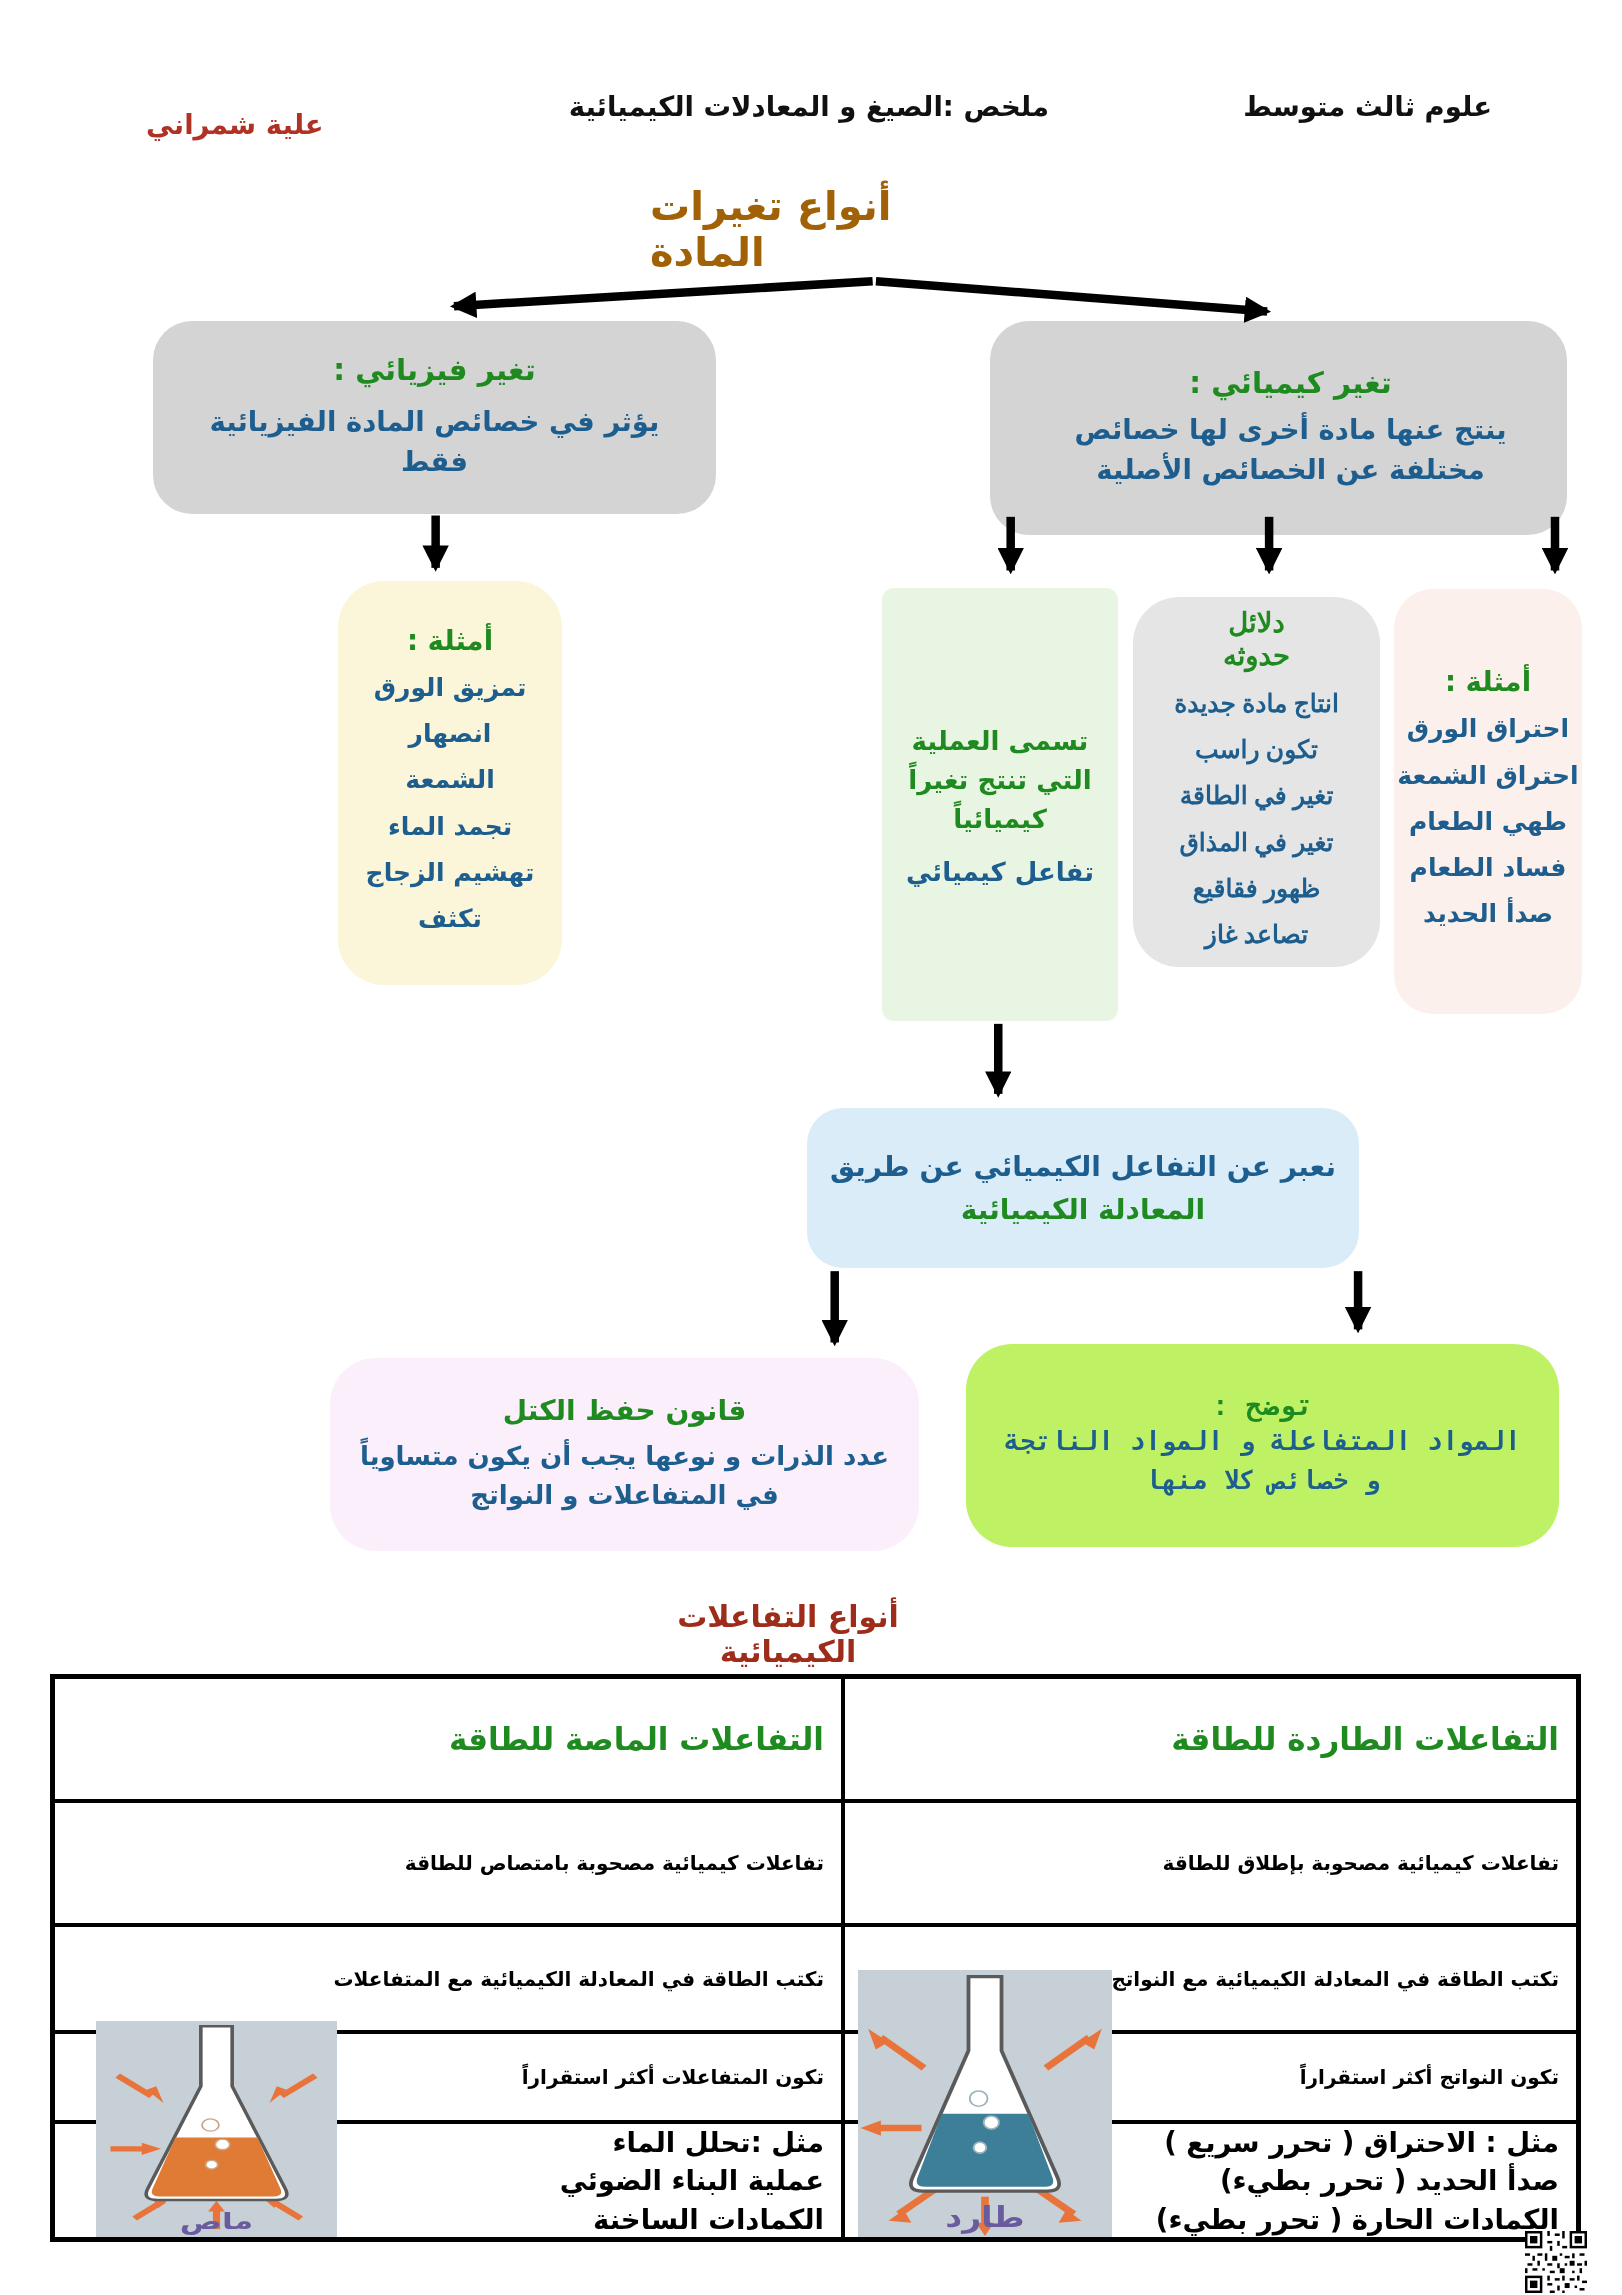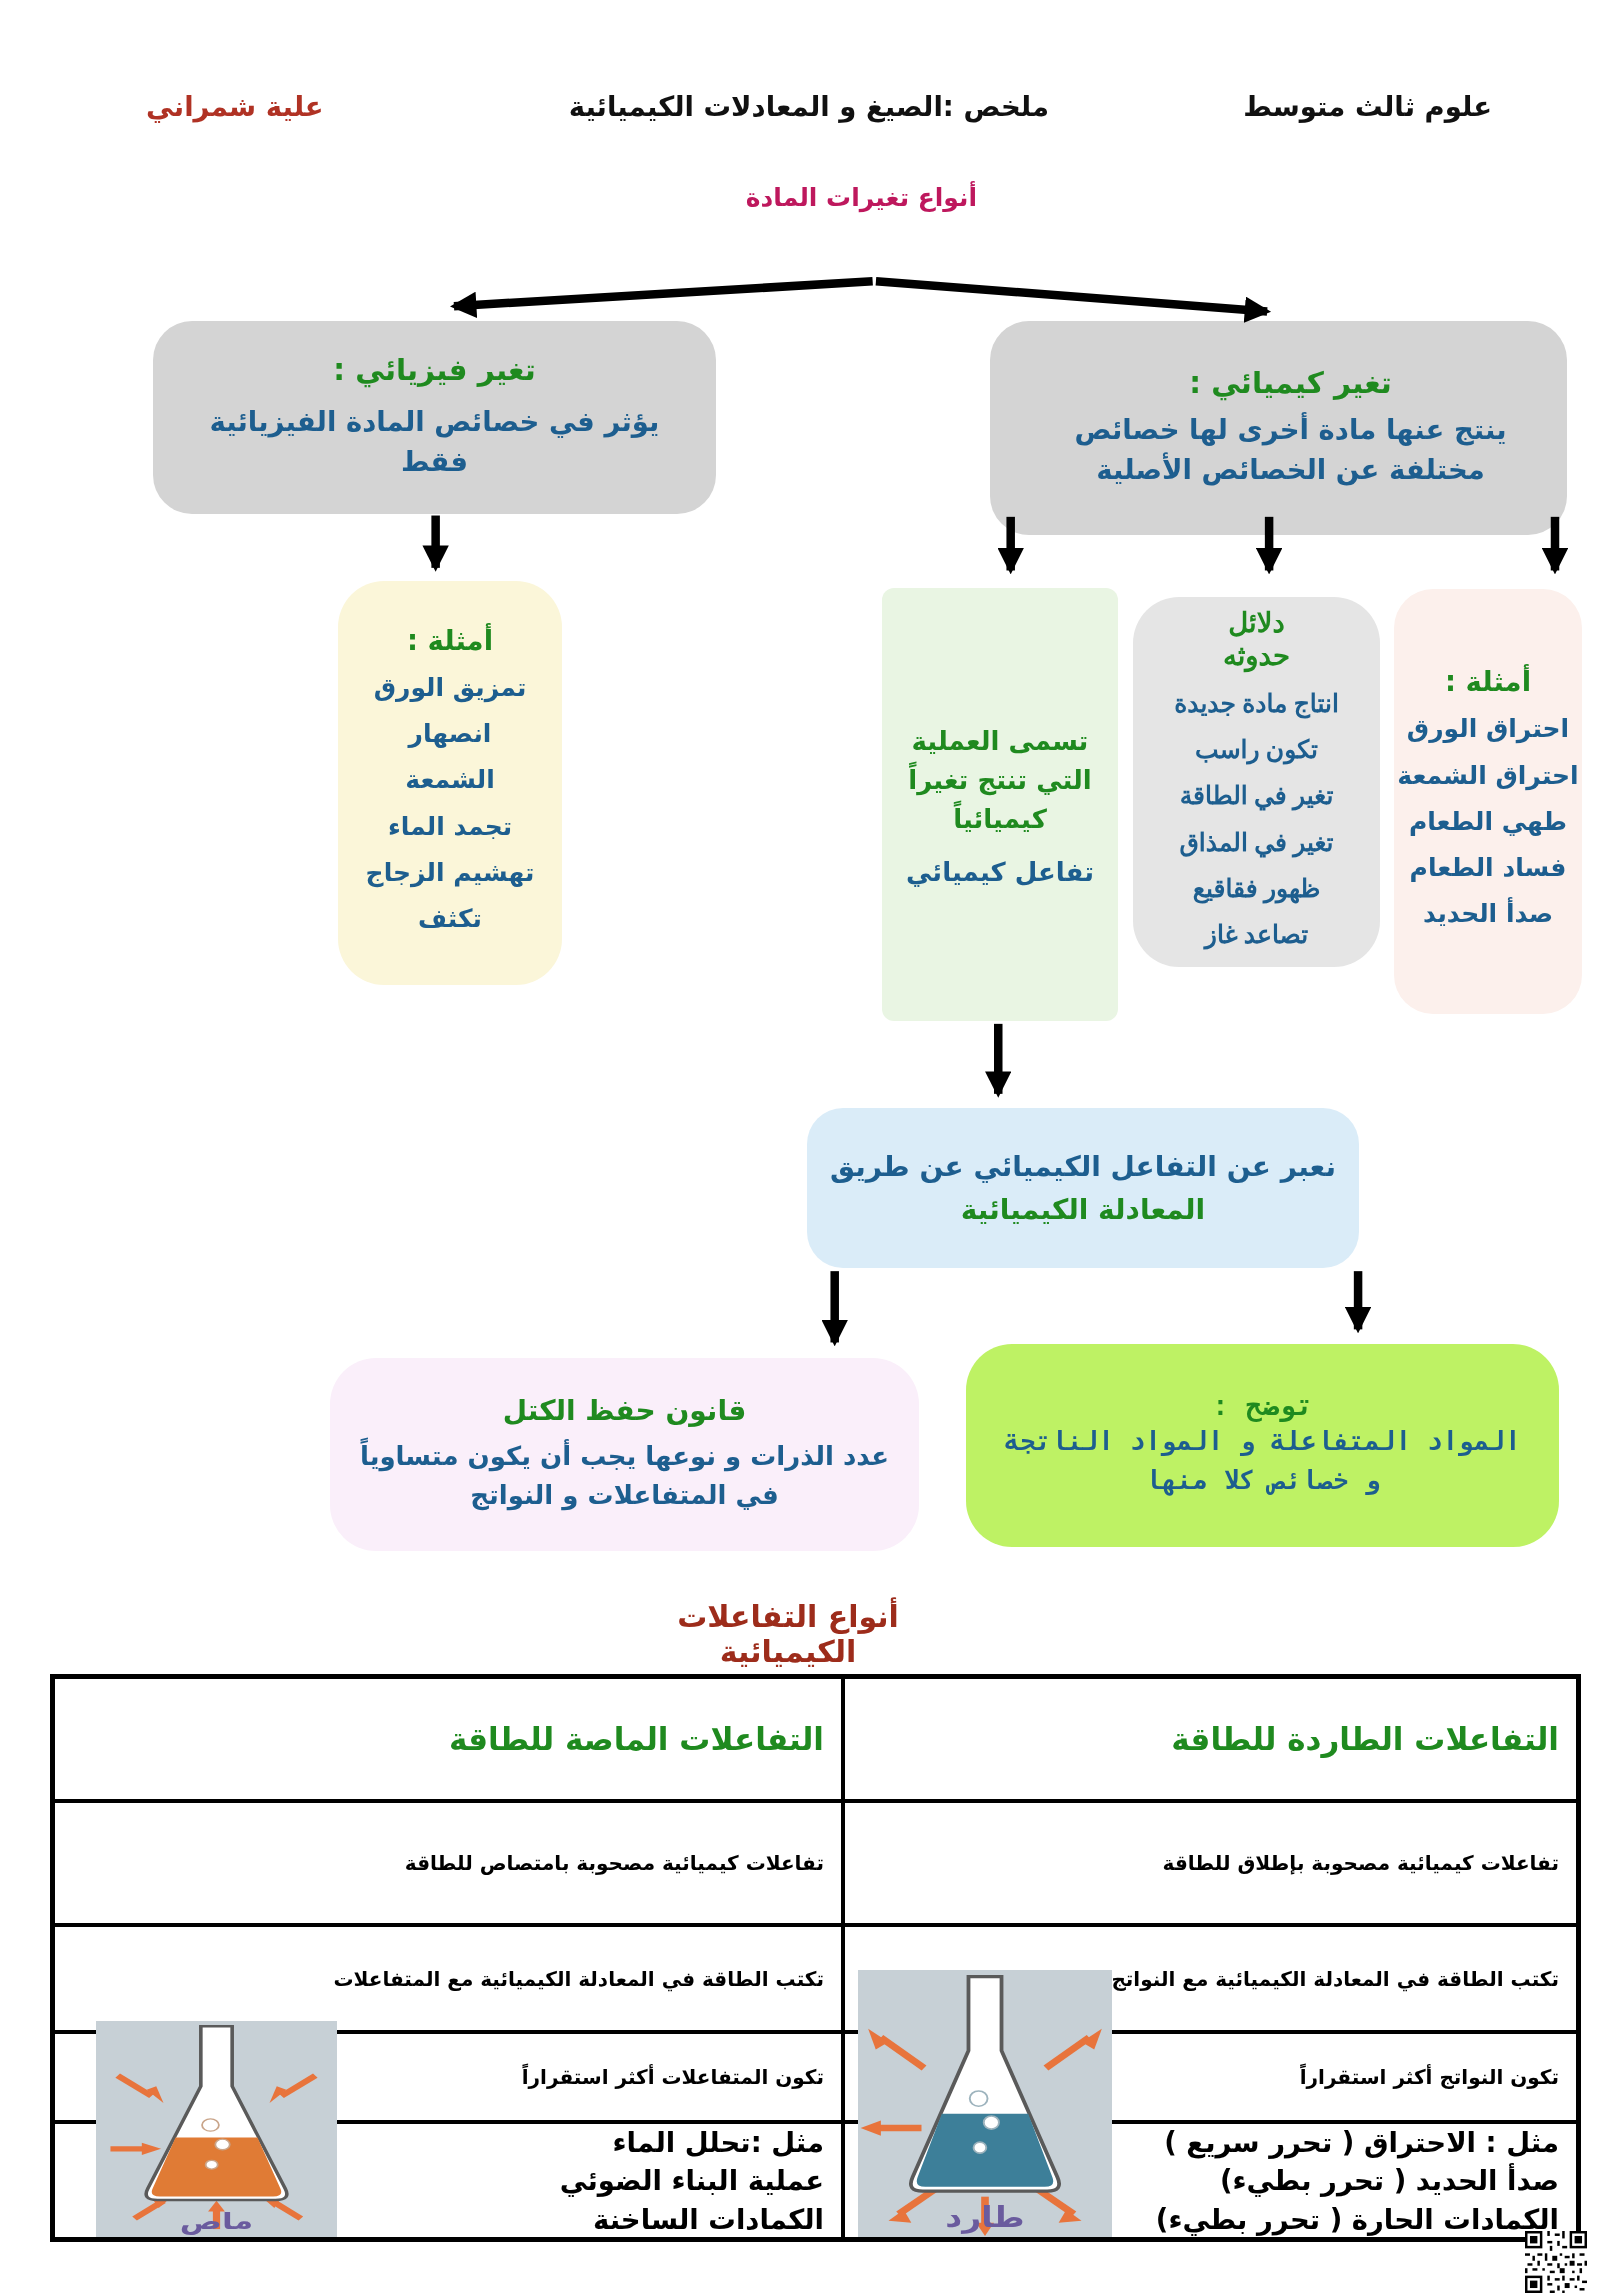--- a/index.html
+++ b/index.html
@@ -5,25 +5,25 @@
   html,body { margin:0; padding:0; background:#ffffff; }
   .page {
     position:relative; width:1623px; height:2295px; background:#ffffff;
     font-family:"DejaVu Sans", sans-serif; direction:rtl; overflow:hidden;
     font-weight:bold;
   }
   
   .hdr-text { position:absolute; top:90px; font-size:27.5px; color:#111; white-space:nowrap; }
   .hdr-course { right:130px; }
   .hdr-title  { left:592px; width:458px; text-align:center; }
-  .hdr-author { left:147px; color:#b03224; }
-
-  
-  .flow-title { position:absolute; left:651px; top:183px; width:327px; text-align:right;
-                font-size:25px; color:#be185d; }
+  .hdr-author { left:147px; color:#b03224;margin-top:18px; }
+
+  
+  .flow-title { position:absolute; left:651px; top:183px; width:327px; text-align:left;
+                font-size:40px; color:#a16207; }
   .section-title { position:absolute; left:609px; top:1599px; width:360px; text-align:center;
                 font-size:30px; color:#9d2c1b; }
 
   
   .box { position:absolute; display:flex; flex-direction:column; align-items:center;
          justify-content:center; text-align:center; }
   .g  { color:#1f8a1f; }            
   .b  { color:#1d5e8f; }            
   #box-physical { left:154px;  top:321px;  width:563px; height:193px; background:#d4d4d4; border-radius:39px; gap:14.4px; }
   #box-chemical { left:991px; top:321px;  width:553px; height:214px; background:#d4d4d4; border-radius:39px; gap:10.5px;padding-left:24px; }

